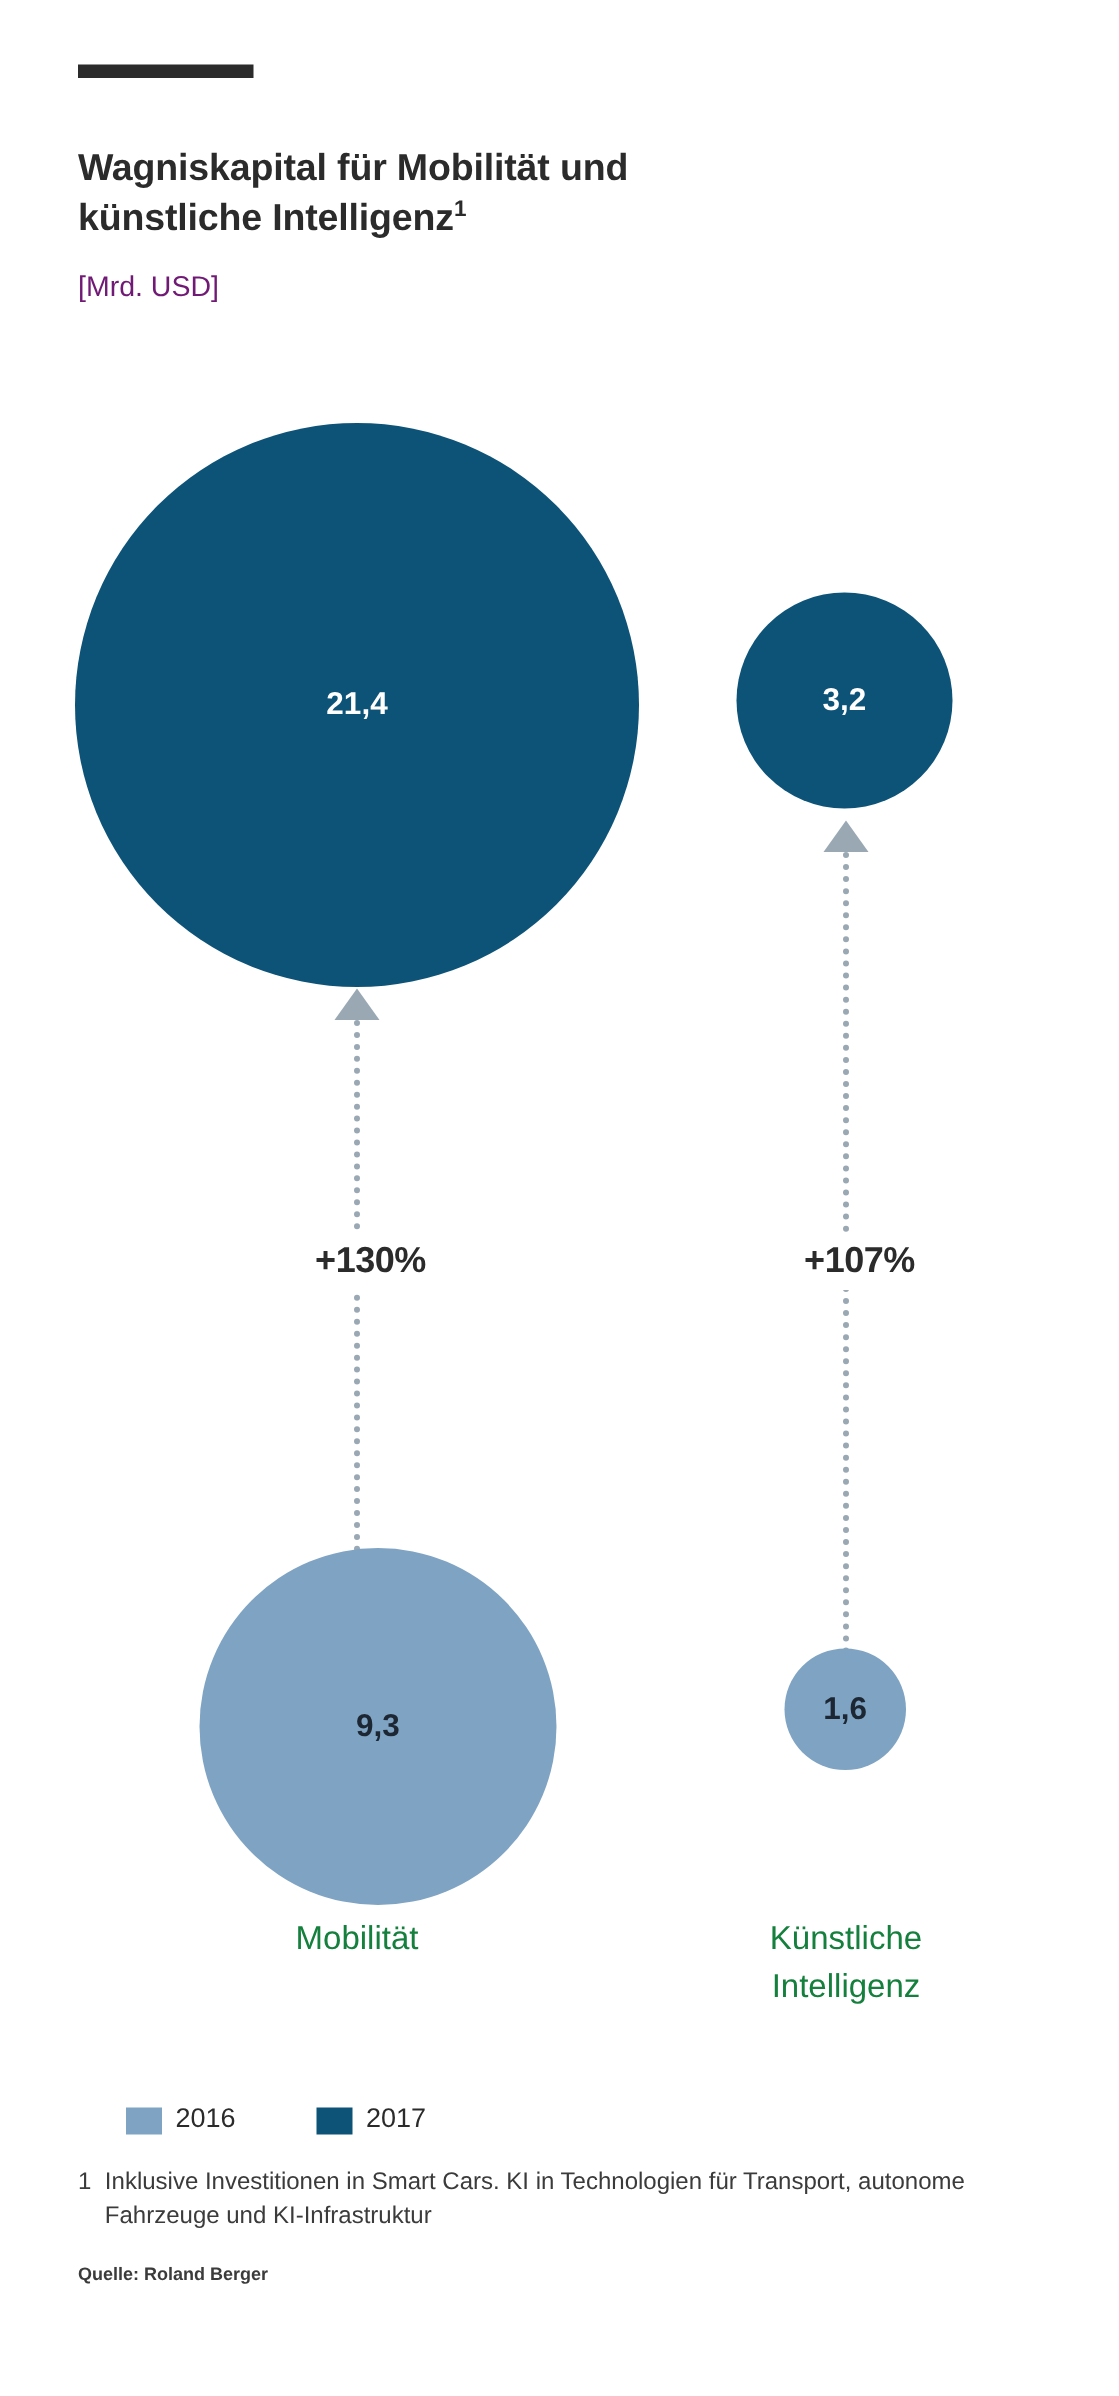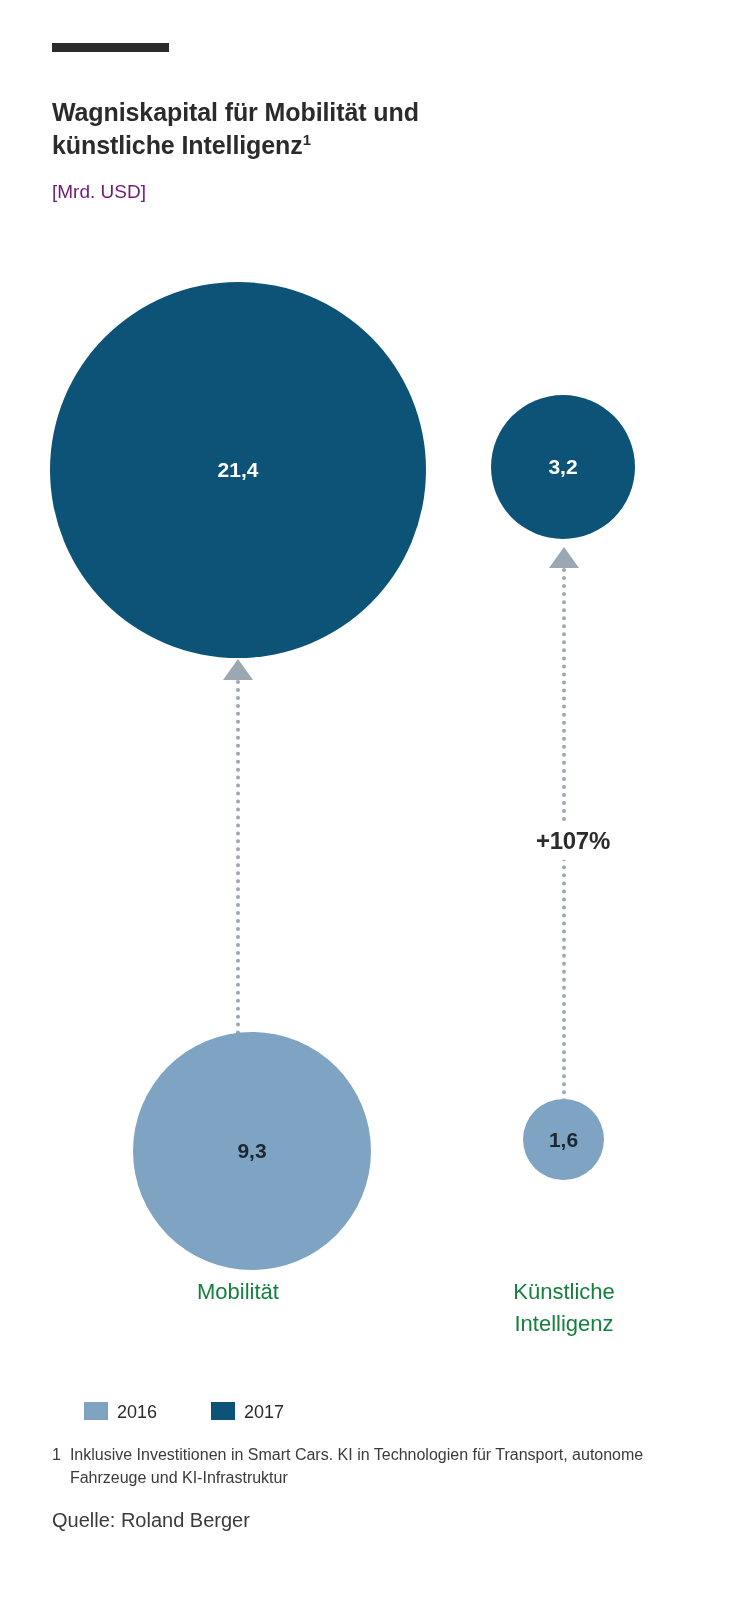--- a/index.html
+++ b/index.html
@@ -119,21 +119,21 @@
   .legend {
     position: absolute;
     left: 52px;
     top: 1402px;
     display: flex;
     align-items: center;
     gap: 22px;
   }
   .legend-item {
     display: flex;
-    align-items: flex-start;
+    align-items: flex-end;
     gap: 9px;
     padding-left: 32px;
   }
   .swatch {
     width: 24px;
     height: 18px;
     display: block;
   }
   .legend-label {
     font-size: 18px;
@@ -151,22 +151,23 @@
     color: #3b3b3b;
     display: flex;
     gap: 9px;
   }
   .footnote .marker { flex: 0 0 auto; }
   .footnote .ftext { flex: 1 1 auto; }
   .source {
     position: absolute;
     left: 52px;
     top: 1509px;
-    font-size: 20px;
+    font-size: 12px;
     color: #3b3b3b;
+    font-weight: bold;
   }
 </style>
 </head>
 <body>
 
 <div id="page">
 
   <div class="rule"></div>
 
   <div class="title">
@@ -193,20 +194,21 @@
     </div>
 
     <div class="bubble light" style="left:133px; top:1032px; width:238px; height:238px; background:#7fa3c3;">
       <span class="val">9,3</span>
     </div>
 
     <div class="bubble light" style="left:523px; top:1099px; width:81px; height:81px; background:#7fa3c3;">
       <span class="val">1,6</span>
     </div>
 
+    <div class="delta" style="left:172px; top:822px; width:130px;">+130%</div>
     <div class="delta" style="left:498px; top:822px; width:130px;">+107%</div>
 
     <div class="cat" style="left:138px; top:1276px; width:200px;">Mobilität</div>
     <div class="cat" style="left:464px; top:1276px; width:200px;">
       <span>Künstliche</span><br>
       <span>Intelligenz</span>
     </div>
   </div>
 
   <div class="legend">

